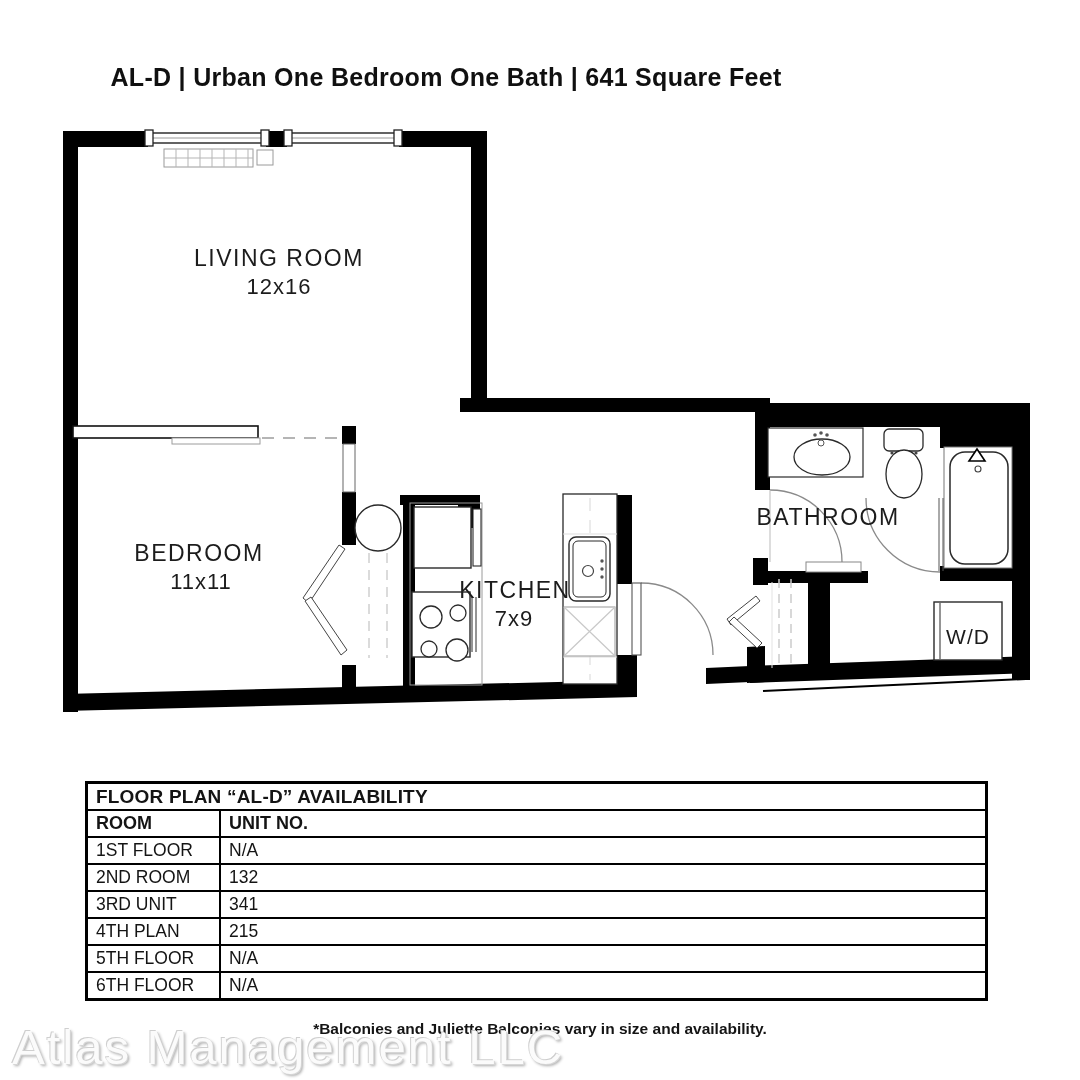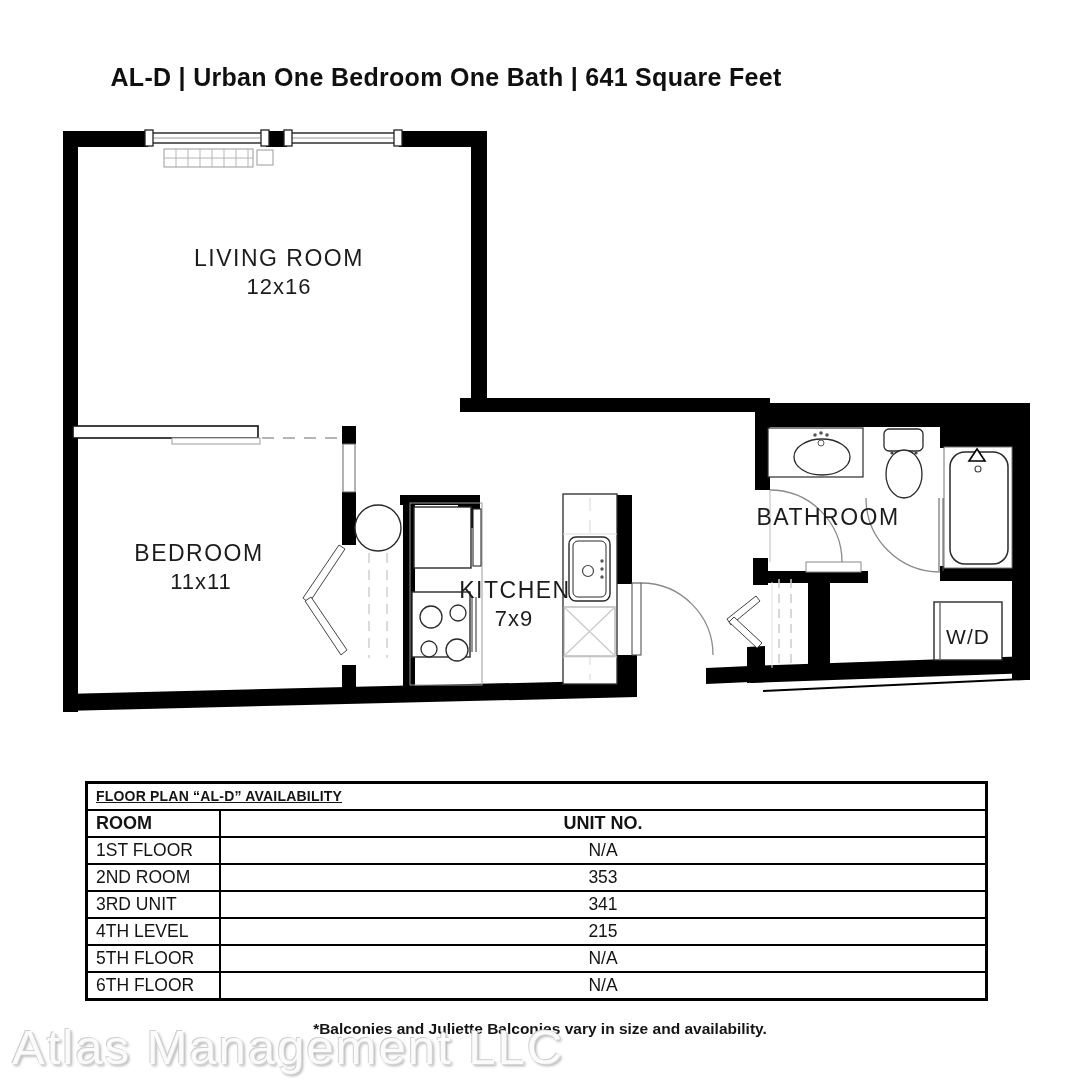--- a/index.html
+++ b/index.html
@@ -10,24 +10,24 @@
   svg.plan{position:absolute;left:0;top:0;width:1080px;height:1080px;}
   .room-label{font-family:"Liberation Sans",sans-serif;fill:#1c1c1c;text-anchor:middle;}
   .rl-big{font-size:23px;letter-spacing:1.5px;}
   .rl-dim{font-size:22px;letter-spacing:1px;}
   .rl-wd{font-size:21px;letter-spacing:1px;}
 
   table.avail{position:absolute;left:85px;top:781px;width:903px;border-collapse:collapse;
               border:3px solid #000;color:#141414;}
   table.avail th,table.avail td{border-top:2px solid #000;padding:2px 8px;text-align:left;
               font-size:17.5px;line-height:21px;white-space:nowrap;}
-  table.avail .t-title th{border-top:none;font-size:14px;font-weight:bold;letter-spacing:.2px;text-decoration:underline;}
+  table.avail .t-title th{border-top:none;font-size:19px;font-weight:bold;letter-spacing:.2px;}
   table.avail .t-head th{font-weight:bold;font-size:18px;}
   table.avail td.c1,table.avail th.c1{width:115px;}
-  table.avail td.c2,table.avail th.c2{border-left:2px solid #000;text-align:center;}
+  table.avail td.c2,table.avail th.c2{border-left:2px solid #000;}
   table.avail td{font-weight:normal;margin-left:32px;}
 
   .footnote{position:absolute;top:1020px;left:0;width:1080px;text-align:center;
             font-size:15.5px;font-weight:600;color:#141414;}
   .watermark{position:absolute;left:12px;top:1019px;white-space:nowrap;
              font-size:49px;letter-spacing:2px;color:#fbfbfb;
              text-shadow:-1px -1px 0 #cfcfcf,1px 1px 0 #d6d6d6,2px 2px 3px #ababab;}
 </style>
 </head>
 <body>
@@ -202,28 +202,28 @@
       <tr class="t-head">
         <th class="c1">ROOM</th>
         <th class="c2">UNIT NO.</th>
       </tr>
       <tr>
         <td class="c1">1ST FLOOR</td>
         <td class="c2">N/A</td>
       </tr>
       <tr>
         <td class="c1">2ND ROOM</td>
-        <td class="c2">353</td>
+        <td class="c2">132</td>
       </tr>
       <tr>
         <td class="c1">3RD UNIT</td>
         <td class="c2">341</td>
       </tr>
       <tr>
-        <td class="c1">4TH LEVEL</td>
+        <td class="c1">4TH PLAN</td>
         <td class="c2">215</td>
       </tr>
       <tr>
         <td class="c1">5TH FLOOR</td>
         <td class="c2">N/A</td>
       </tr>
       <tr>
         <td class="c1">6TH FLOOR</td>
         <td class="c2">N/A</td>
       </tr>

